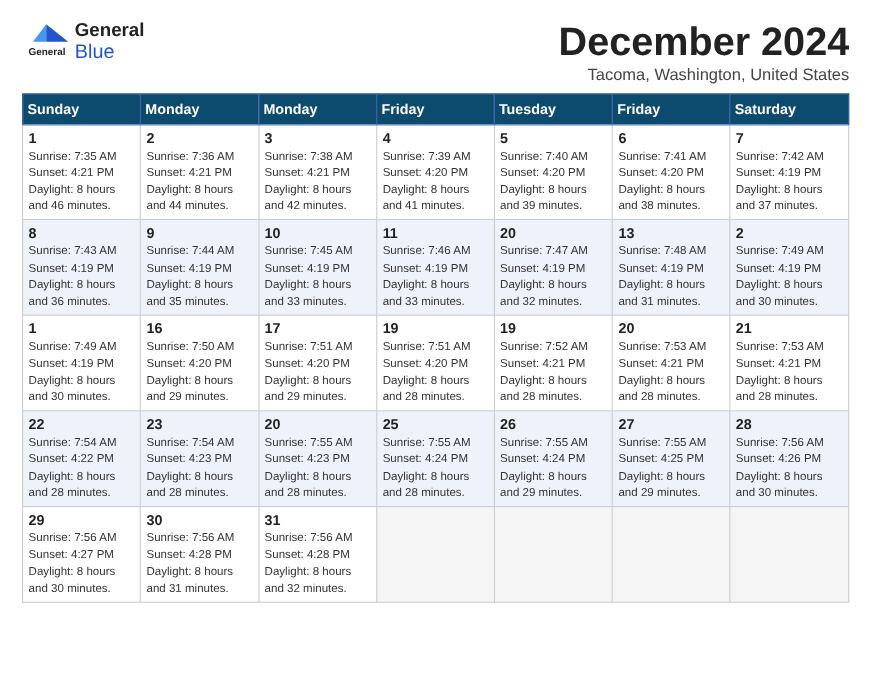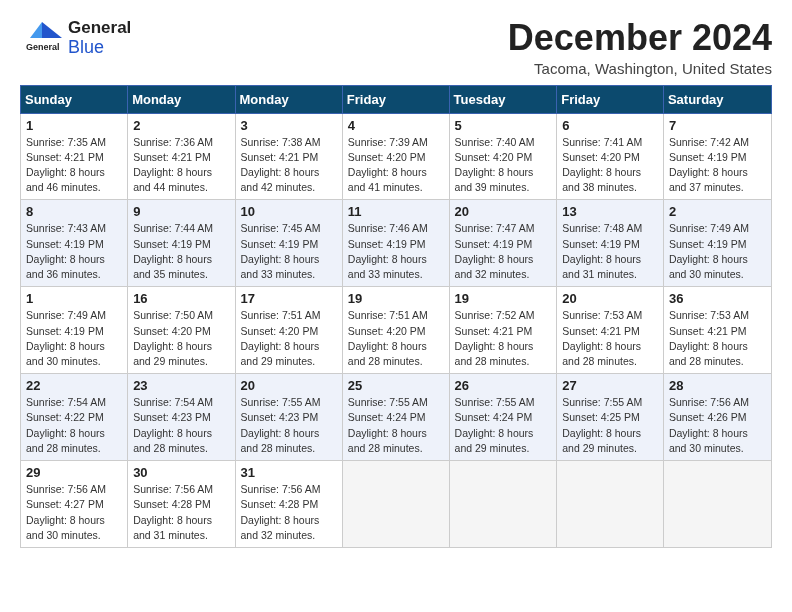--- a/index.html
+++ b/index.html
@@ -215,21 +215,21 @@
           </td>
           <td>
             <span class="day-num">19</span>
             <div class="day-detail">Sunrise: 7:52 AM<br>Sunset: 4:21 PM<br>Daylight: 8 hours and 28 minutes.</div>
           </td>
           <td>
             <span class="day-num">20</span>
             <div class="day-detail">Sunrise: 7:53 AM<br>Sunset: 4:21 PM<br>Daylight: 8 hours and 28 minutes.</div>
           </td>
           <td>
-            <span class="day-num">36</span>
+            <span class="day-num">21</span>
             <div class="day-detail">Sunrise: 7:53 AM<br>Sunset: 4:21 PM<br>Daylight: 8 hours and 28 minutes.</div>
           </td>
         </tr>
         <tr>
           <td>
             <span class="day-num">22</span>
             <div class="day-detail">Sunrise: 7:54 AM<br>Sunset: 4:22 PM<br>Daylight: 8 hours and 28 minutes.</div>
           </td>
           <td>
             <span class="day-num">23</span>

